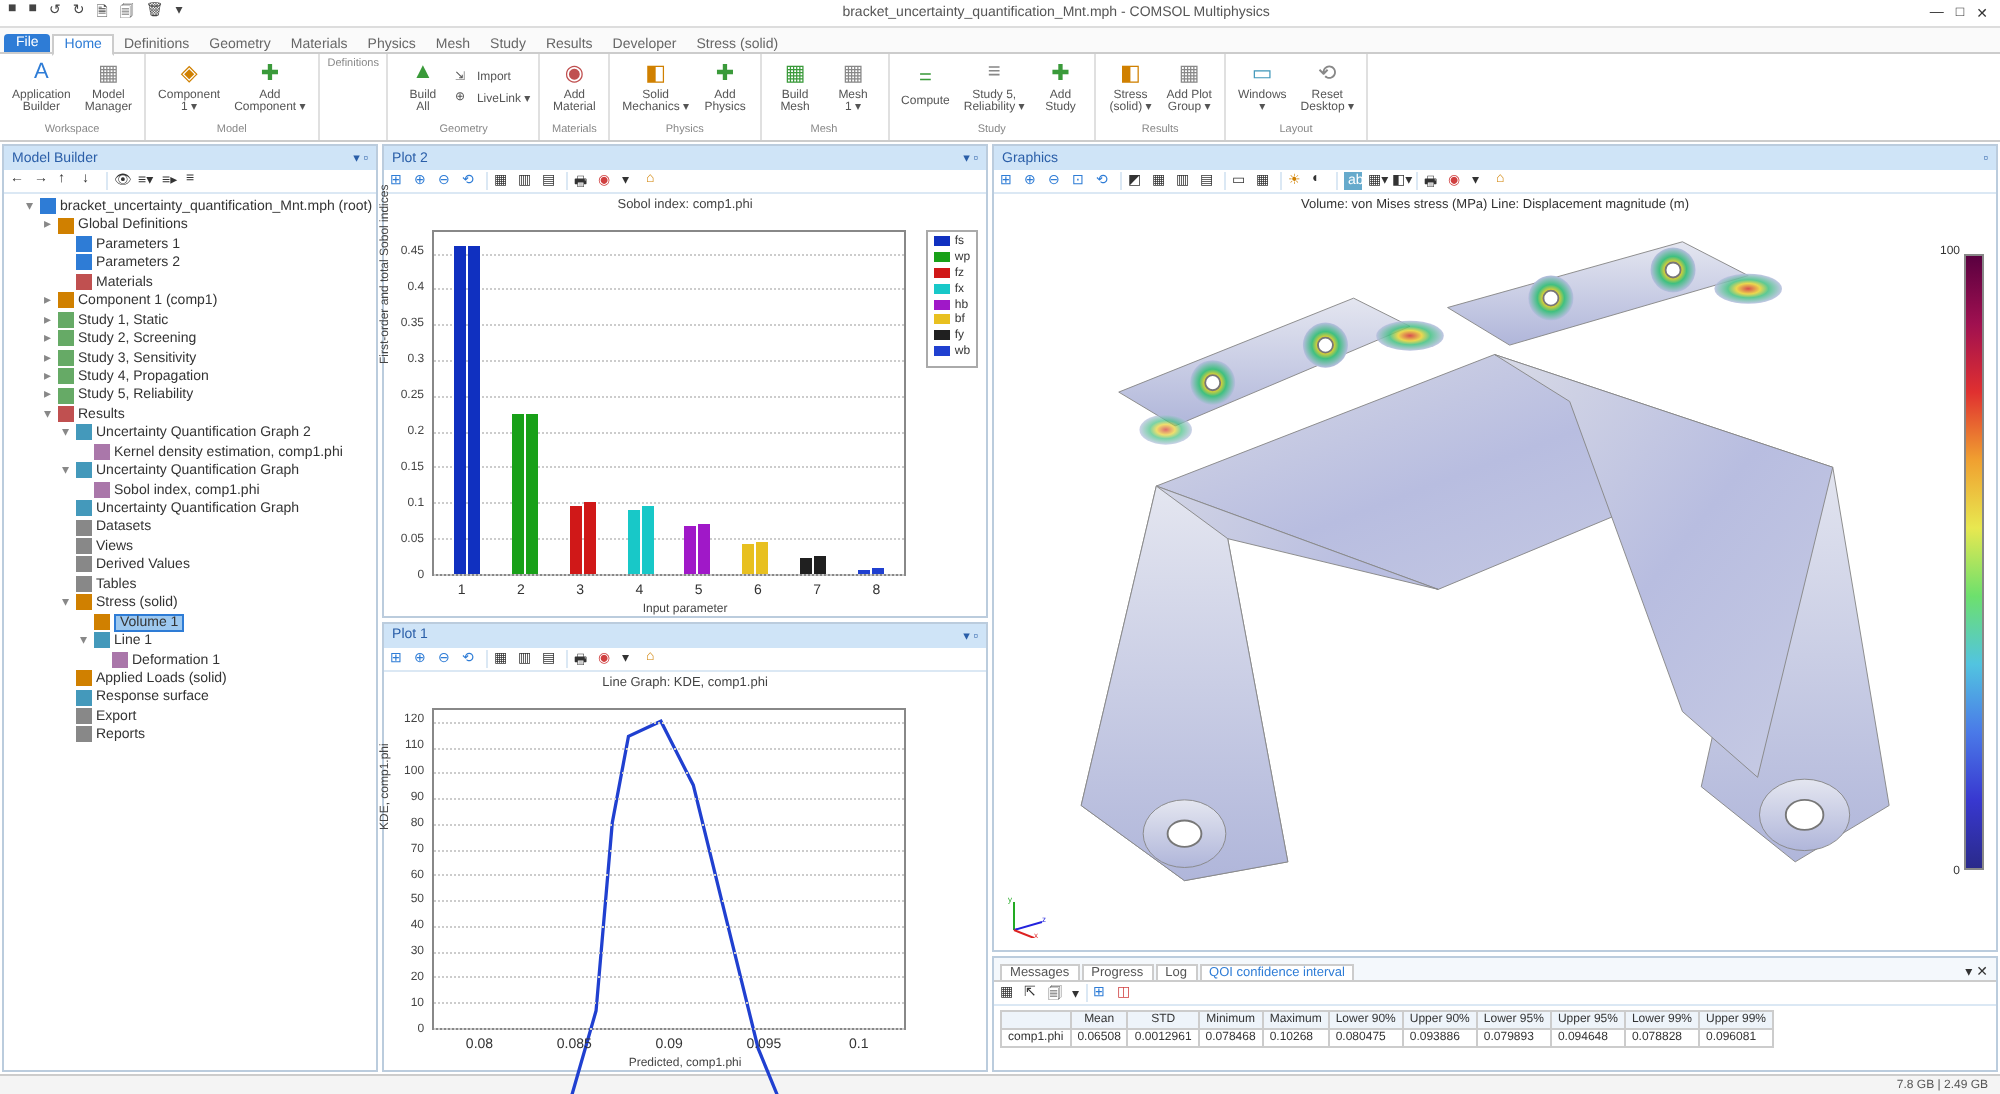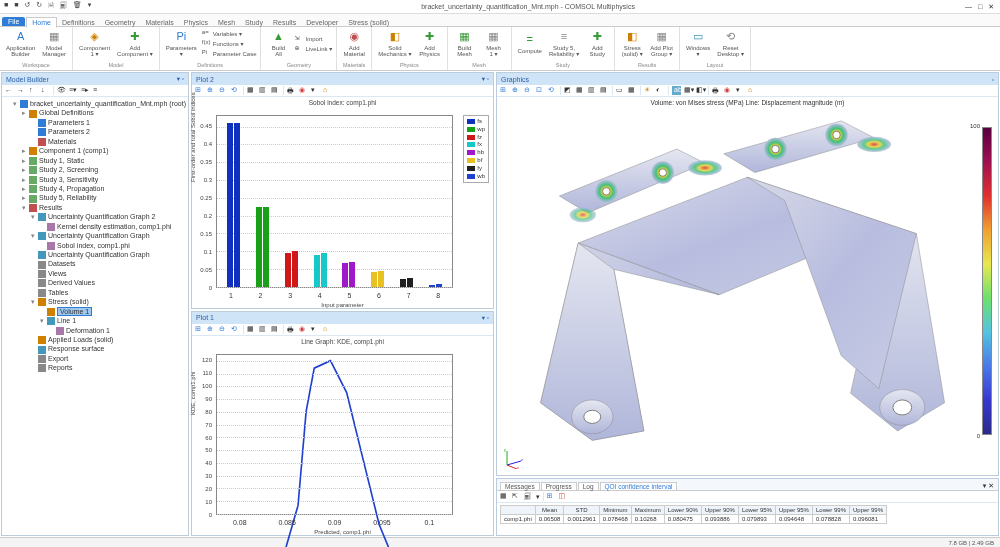--- a/index.html
+++ b/index.html
@@ -115,40 +115,20 @@
           <div class="lbl">Component<br>1 ▾</div>
         </div>
         <div class="rbtn">
           <div class="ico" style="color:#3a9a3a;font-size:11px;text-align:center">✚</div>
           <div class="lbl">Add<br>Component ▾</div>
         </div>
       </div>
       <div class="grouplabel">Model</div>
     </div>
     <div class="rgroup">
-      <div class="row">
-        <div class="rbtn">
-          <div class="ico" style="color:#2e7cd6;font-size:11px;text-align:center">Pi</div>
-          <div class="lbl">Parameters<br>▾</div>
-        </div>
-        <div style="display: flex; flex-direction: column; gap: 1px;">
-          <div class="rsmall">
-            <span class="ico">a=</span>
-            <span>Variables ▾</span>
-          </div>
-          <div class="rsmall">
-            <span class="ico">f(x)</span>
-            <span>Functions ▾</span>
-          </div>
-          <div class="rsmall">
-            <span class="ico">Pi</span>
-            <span>Parameter Case</span>
-          </div>
-        </div>
-      </div>
       <div class="grouplabel">Definitions</div>
     </div>
     <div class="rgroup">
       <div class="row">
         <div class="rbtn">
           <div class="ico" style="color:#3a9a3a;font-size:11px;text-align:center">▲</div>
           <div class="lbl">Build<br>All</div>
         </div>
         <div style="display: flex; flex-direction: column; gap: 1px;">
           <div class="rsmall">

